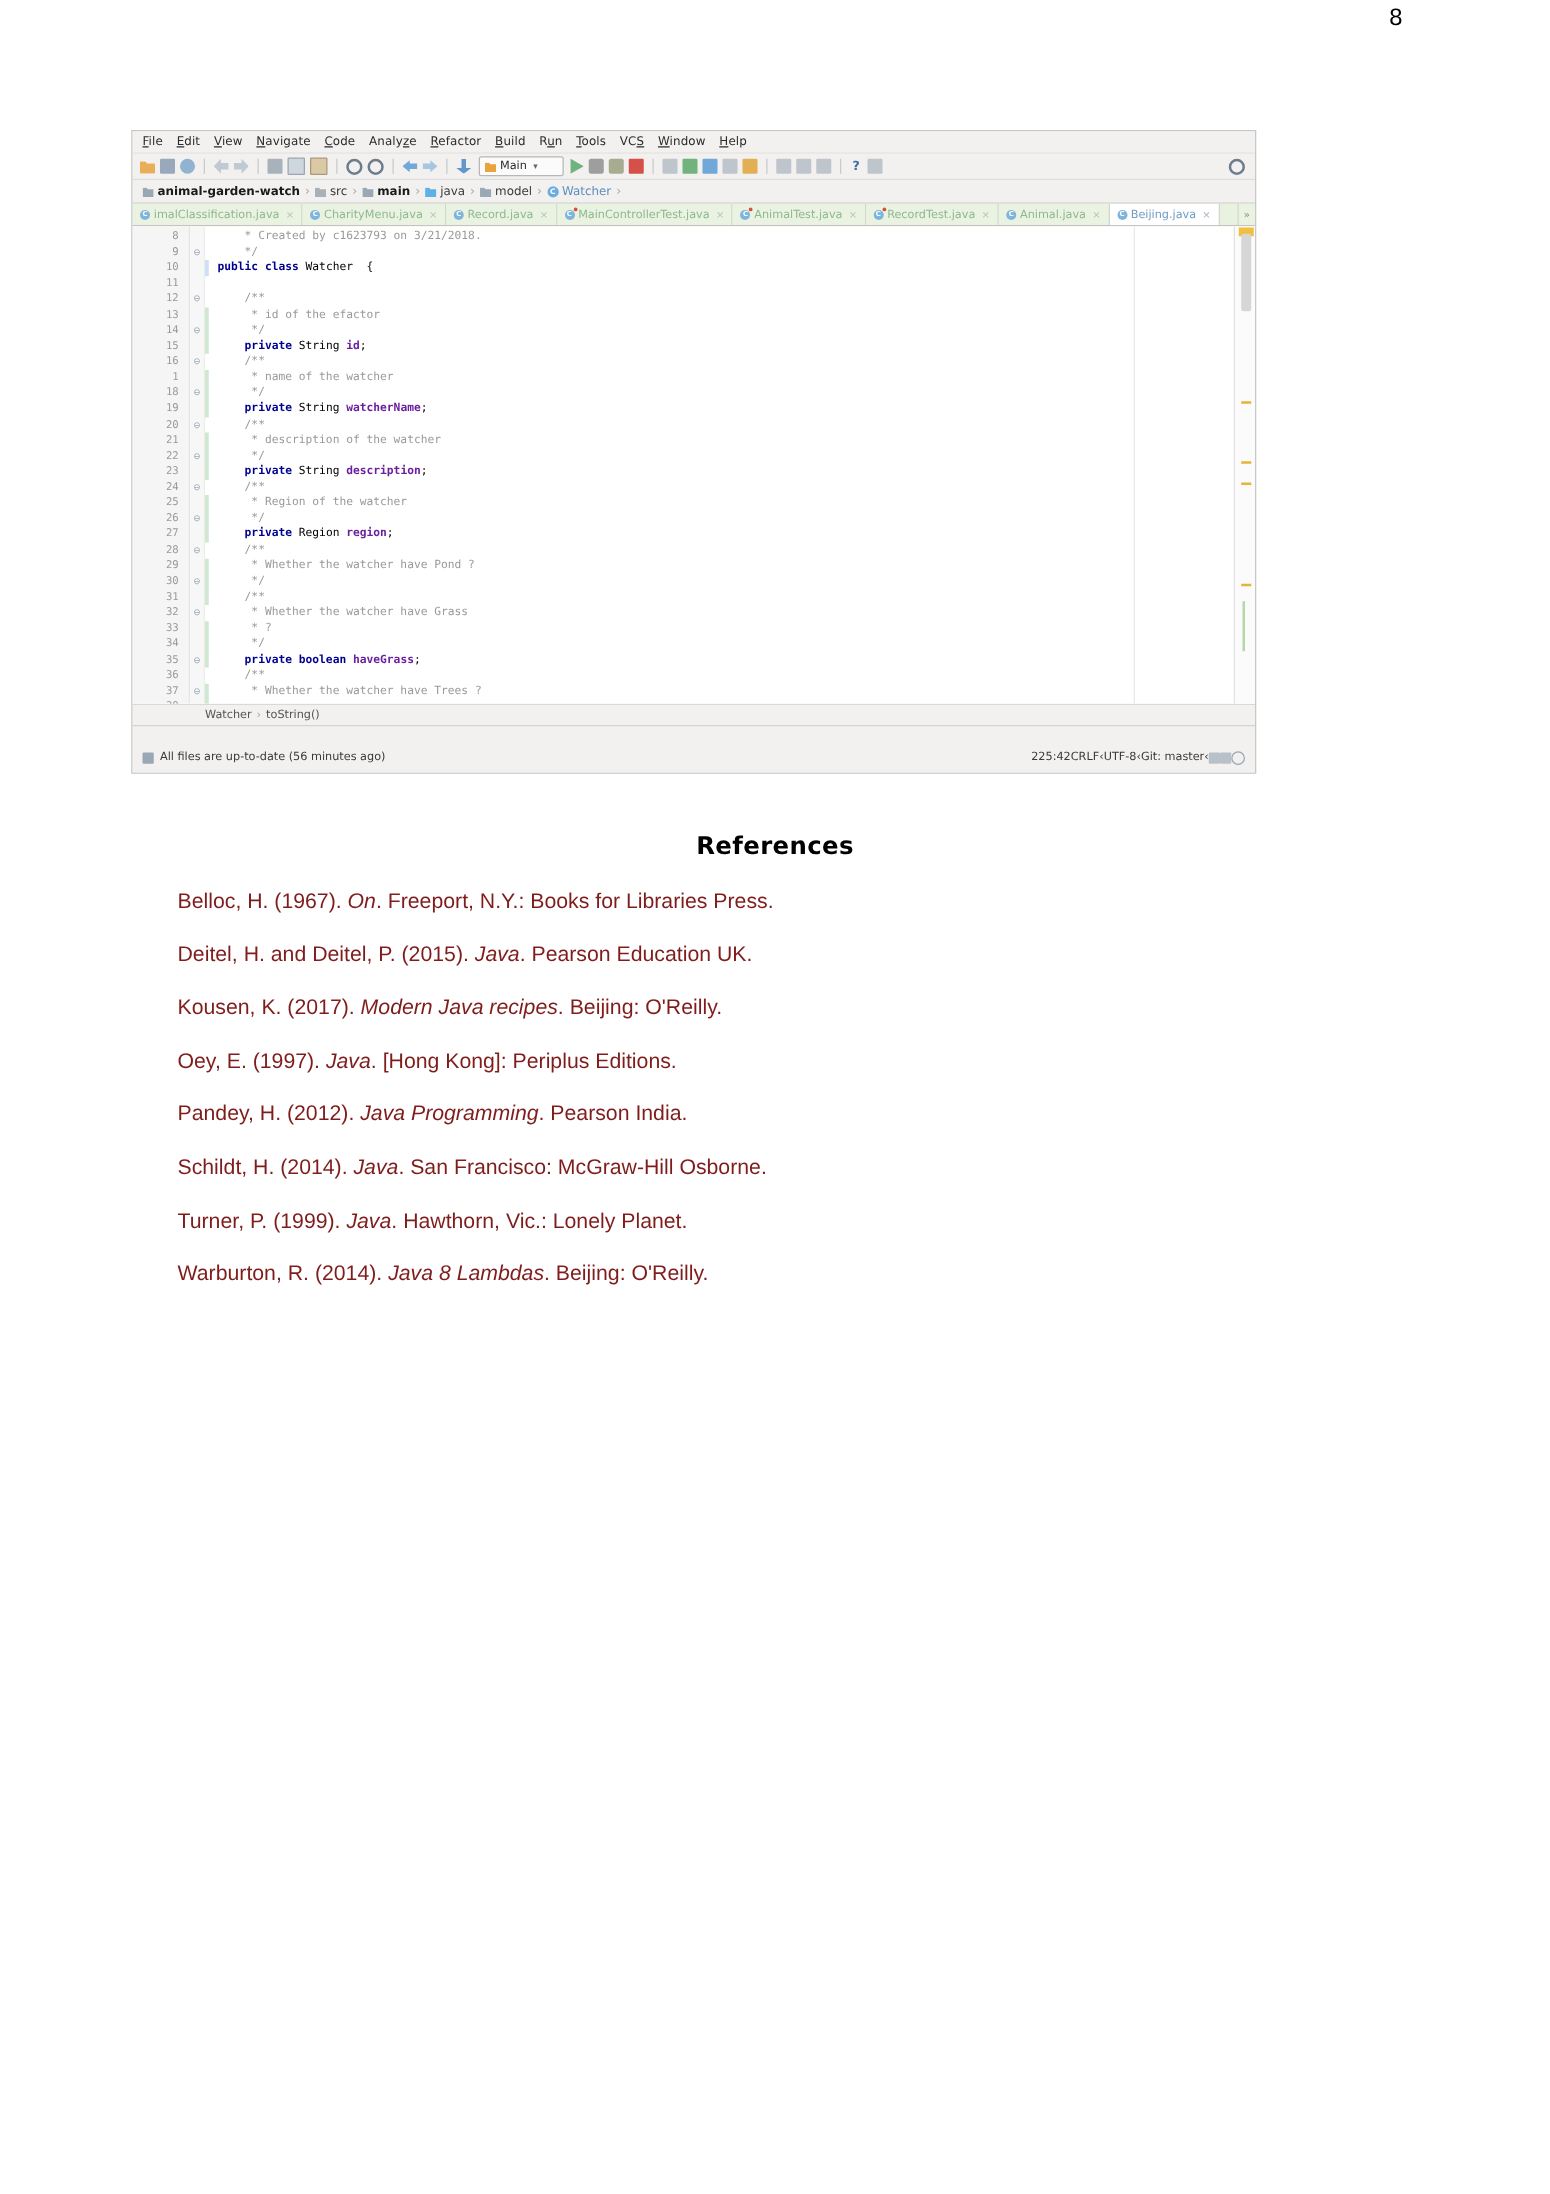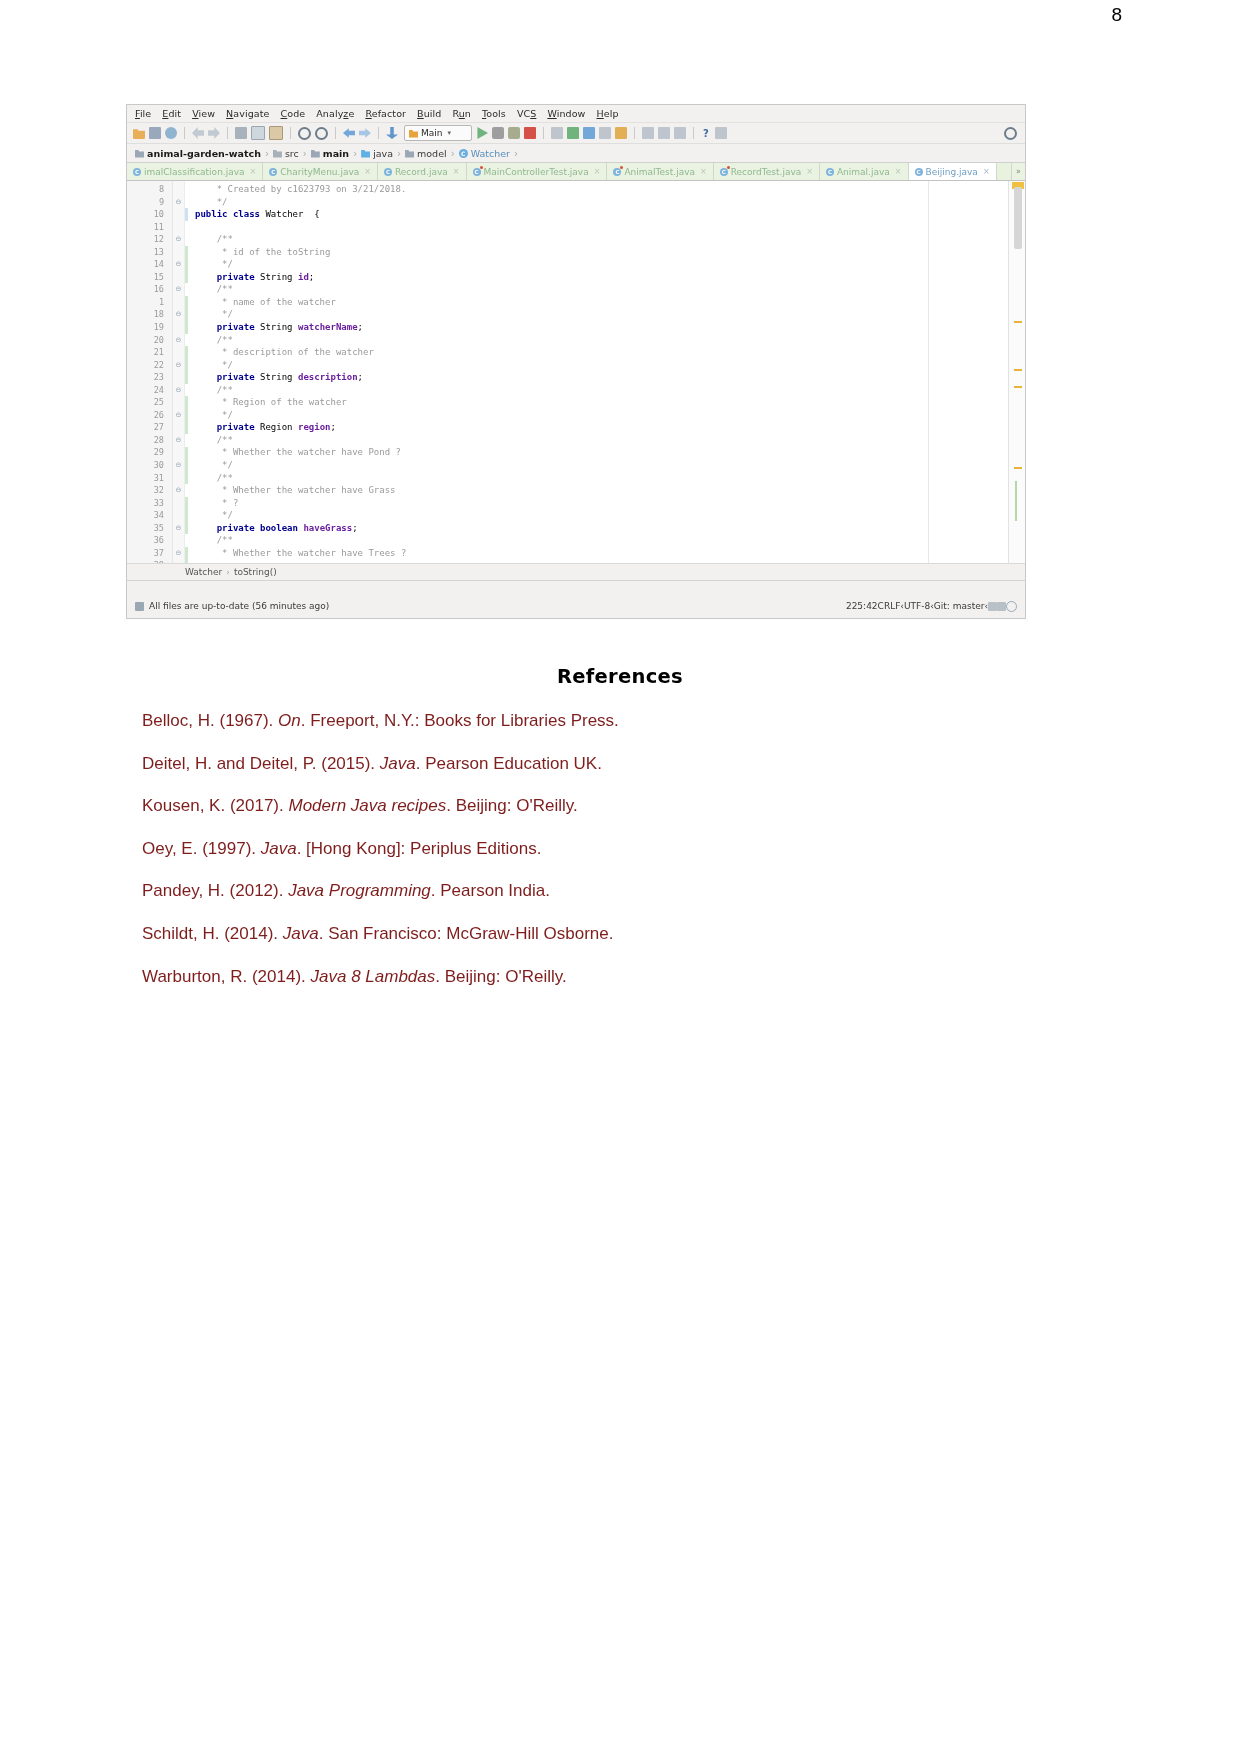--- a/index.html
+++ b/index.html
@@ -31,21 +31,20 @@
     position: absolute;
     left: 105px;
     top: 104px;
     width: 900px;
     height: 515px;
     background: #f2f1f0;
     border: 1px solid #c8c8c8;
     box-sizing: border-box;
     overflow: hidden;
     font-family: "DejaVu Sans", sans-serif;
-    margin-left: 21px;
   }
 
   
   .menu-bar {
     height: 17px;
     background: #f2f1f0;
     display: flex;
     align-items: center;
     padding-left: 8px;
     gap: 11px;
@@ -551,21 +550,21 @@
         <div class="fold">⊖</div>
         <div class="fold"></div>
       </div>
     <div class="codearea" id="codearea">
       <div class="vline-right" style="right:96px;"></div>
     <div class="cline"><span class="cm">    * Created by c1623793 on 3/21/2018.</span></div>
         <div class="cline"><span class="cm">    */</span></div>
         <div class="cline"><span class="kw">public class </span><span class="pn">Watcher  {</span></div>
         <div class="cline"><span class="pn"></span></div>
         <div class="cline"><span class="cm">    /**</span></div>
-        <div class="cline"><span class="cm">     * id of the toString</span></div>
+        <div class="cline"><span class="cm">     * id of the efactor</span></div>
         <div class="cline"><span class="cm">     */</span></div>
         <div class="cline"><span class="kw">    private </span><span class="ty">String </span><span class="fld">id</span><span class="pn">;</span></div>
         <div class="cline"><span class="cm">    /**</span></div>
         <div class="cline"><span class="cm">     * name of the watcher</span></div>
         <div class="cline"><span class="cm">     */</span></div>
         <div class="cline"><span class="kw">    private </span><span class="ty">String </span><span class="fld">watcherName</span><span class="pn">;</span></div>
         <div class="cline"><span class="cm">    /**</span></div>
         <div class="cline"><span class="cm">     * description of the watcher</span></div>
         <div class="cline"><span class="cm">     */</span></div>
         <div class="cline"><span class="kw">    private </span><span class="ty">String </span><span class="fld">description</span><span class="pn">;</span></div>
@@ -627,14 +626,15 @@
 </div>
 
 <div class="refs-heading">References</div>
 <div class="refs" id="refs-list">
     <div class="ref-item"><span>Belloc, H. (1967). </span><i>On</i><span>. Freeport, N.Y.: Books for Libraries Press.</span></div>
     <div class="ref-item"><span>Deitel, H. and Deitel, P. (2015). </span><i>Java</i><span>. Pearson Education UK.</span></div>
     <div class="ref-item"><span>Kousen, K. (2017). </span><i>Modern Java recipes</i><span>. Beijing: O'Reilly.</span></div>
     <div class="ref-item"><span>Oey, E. (1997). </span><i>Java</i><span>. [Hong Kong]: Periplus Editions.</span></div>
     <div class="ref-item"><span>Pandey, H. (2012). </span><i>Java Programming</i><span>. Pearson India.</span></div>
     <div class="ref-item"><span>Schildt, H. (2014). </span><i>Java</i><span>. San Francisco: McGraw-Hill Osborne.</span></div>
+    <div class="ref-item"><span>Turner, P. (1999). </span><i>Java</i><span>. Hawthorn, Vic.: Lonely Planet.</span></div>
     <div class="ref-item"><span>Warburton, R. (2014). </span><i>Java 8 Lambdas</i><span>. Beijing: O'Reilly.</span></div>
   </div>
 
 </body></html>

